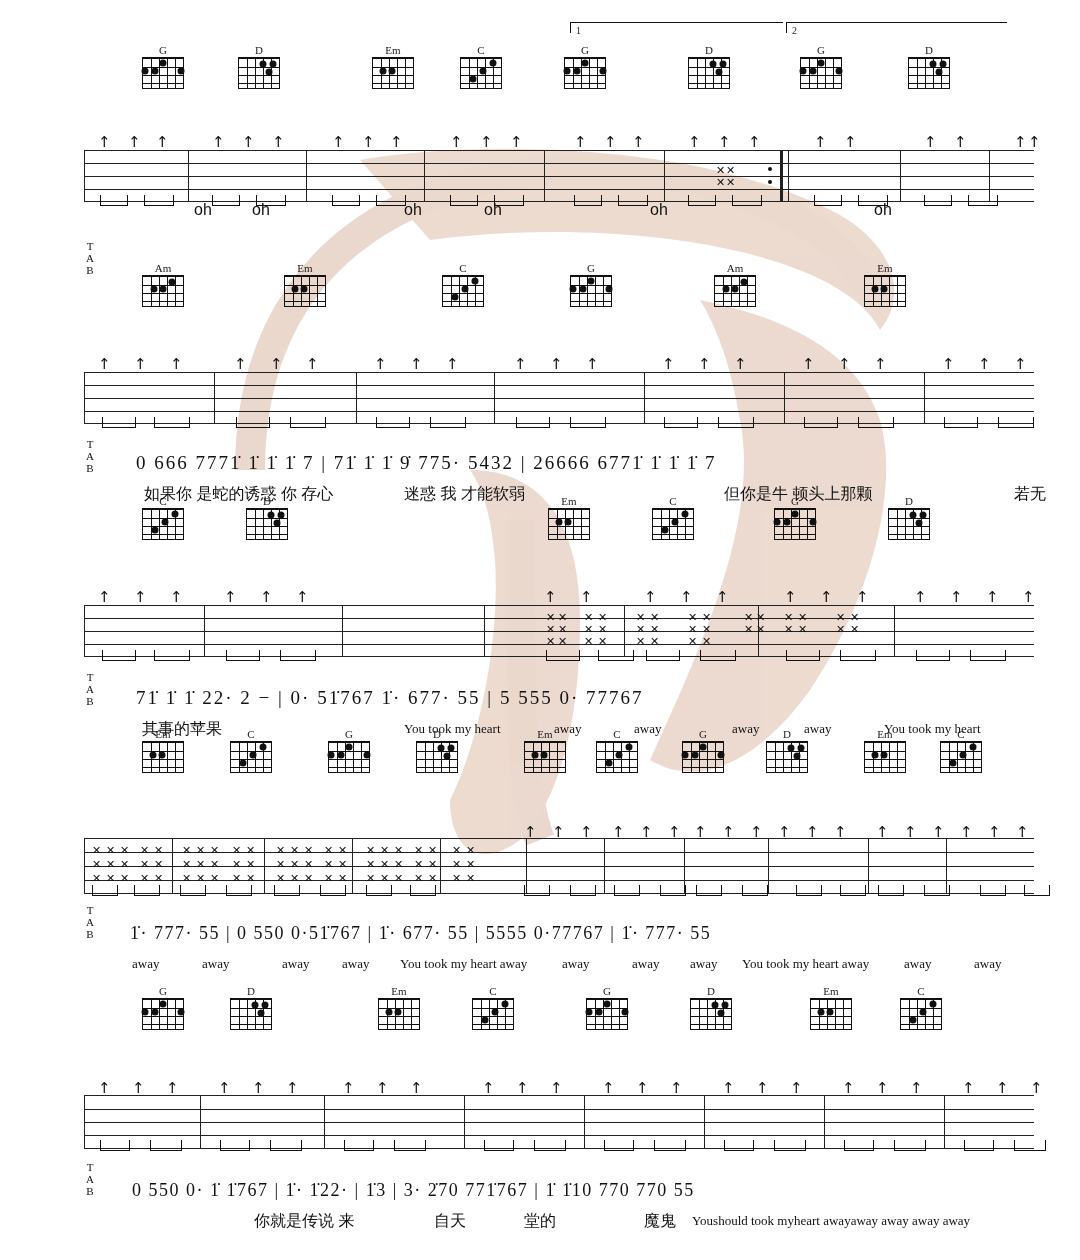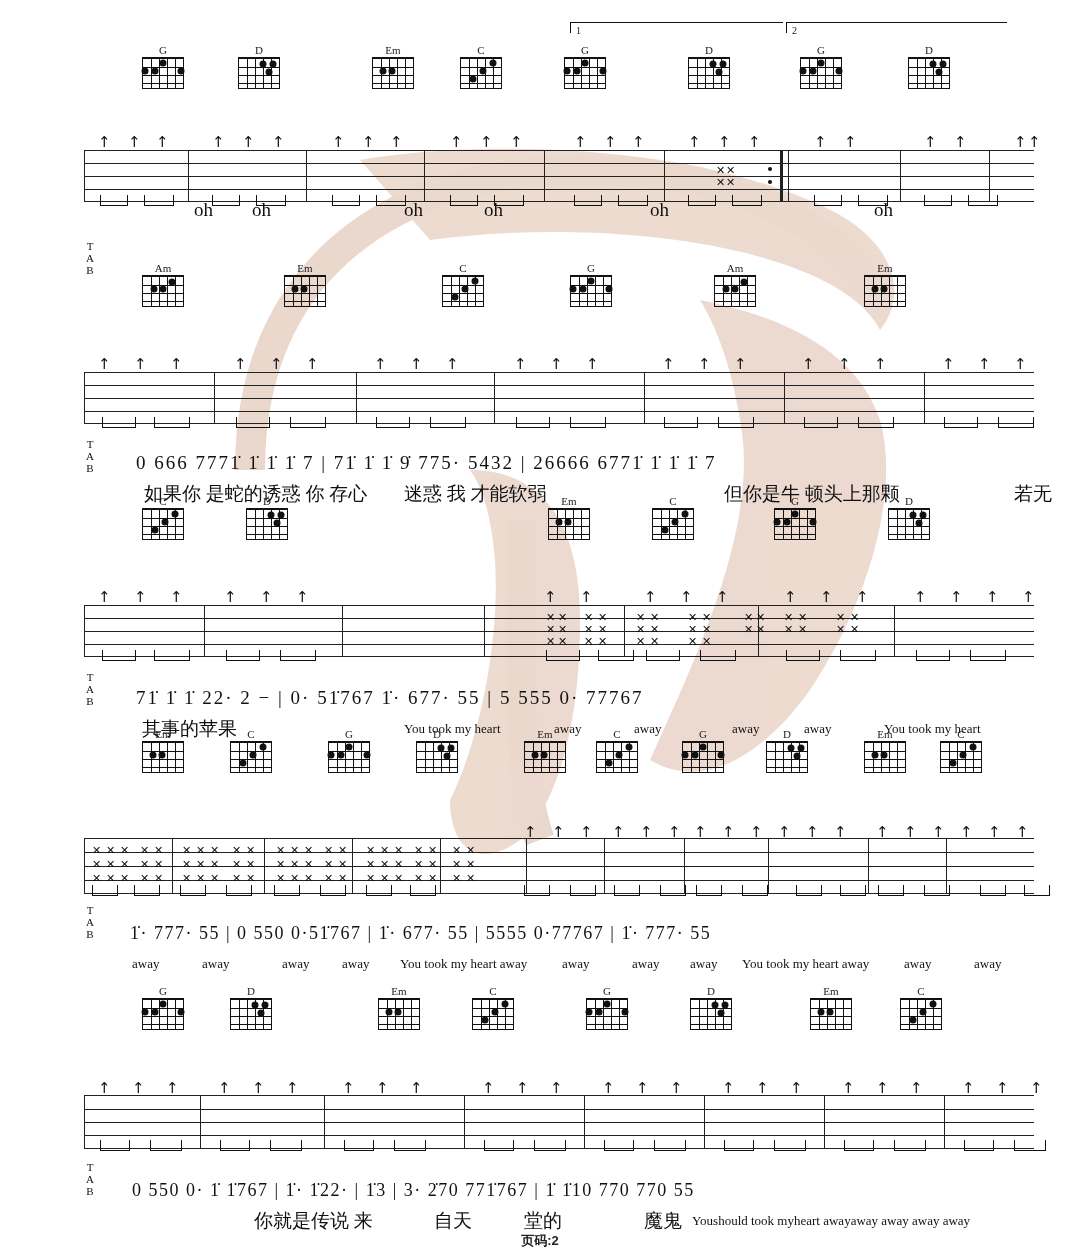--- a/index.html
+++ b/index.html
@@ -160,22 +160,22 @@
   .mel {
     position: absolute;
     font-family: "Liberation Serif", serif;
     font-size: 19px;
     line-height: 22px;
     white-space: nowrap;
     color: #111;
   }
   .lyric {
     position: absolute;
-    font-family: Liberation Serif, serif;
-    font-size: 19px;
+    font-family: Liberation Sans, sans-serif;
+    font-size: 16px;
     line-height: 15px;
     white-space: nowrap;
     color: #111;
   }
   .lyric.en { font-family: "Liberation Serif", serif; font-size: 13px; }
 
   
   .repeat-bracket {
     position: absolute;
     border-top: 1.2px solid #111;
@@ -1272,14 +1272,13 @@
     </div>
     <div class="melody" style="height:18px;">
       <div class="lyric" style="left:170px;">你就是传说 来</div>
       <div class="lyric" style="left:350px;">自天</div>
       <div class="lyric" style="left:440px;">堂的</div>
       <div class="lyric" style="left:560px;">魔鬼</div>
       <div class="lyric en" style="left:608px;">Youshould took myheart awayaway away away away</div>
     </div>
   </div>
 
-  <div class="footer">页码:2</div>
 </div>
 
 </body></html>

